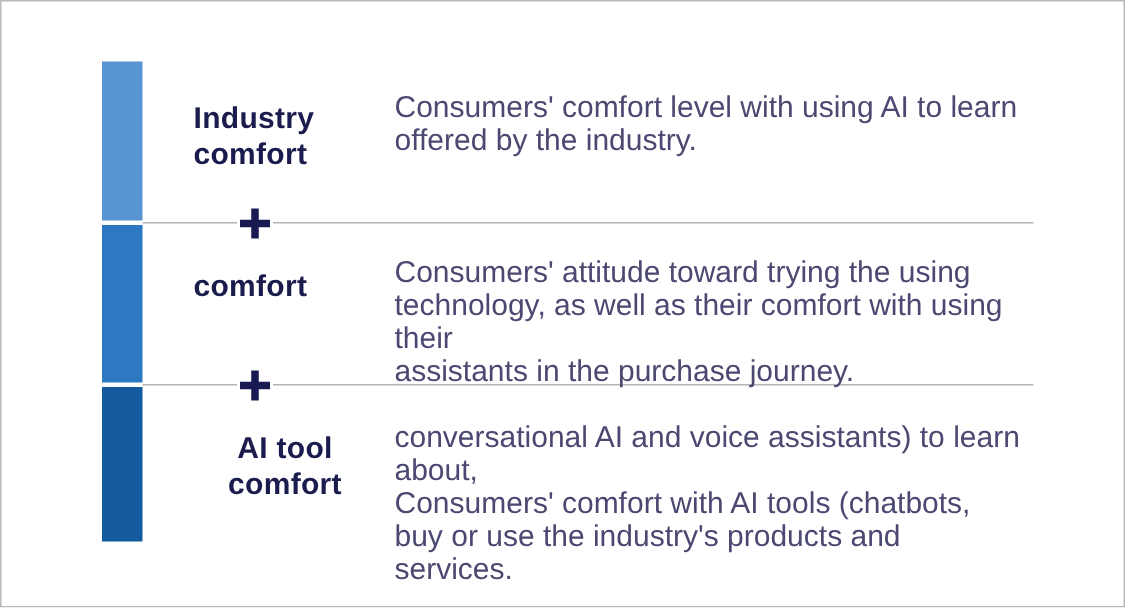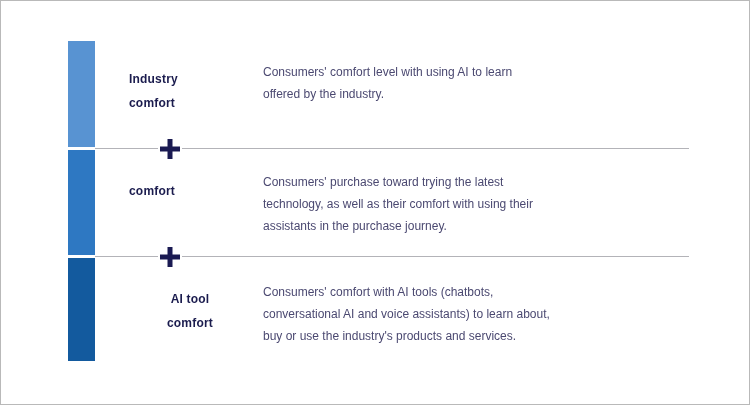--- a/index.html
+++ b/index.html
@@ -40,31 +40,31 @@
     width: 28px;
     height: 28px;
     z-index: 2;
   }
   .plus-1 { top: 134px; }
   .plus-2 { top: 242px; }
   .heading {
     position: absolute;
     left: 128px;
     width: 122px;
-    font-size: 12px;
+    font-size: 20px;
     line-height: 24px;
     font-weight: bold;
     color: var(--heading, #1b1c4e);
     letter-spacing: 0.2px;
   }
   .desc {
     position: absolute;
     left: 262px;
     width: 420px;
-    font-size: 12px;
+    font-size: 20px;
     line-height: 22px;
     color: var(--body, #4b4971);
   }
   .h-1 { top: 66px; }
   .h-2 { top: 178px; }
   .h-3 { top: 286px; text-align: center; }
   .d-1 { top: 60px; }
   .d-2 { top: 170px; }
   .d-3 { top: 280px; }
 </style>
@@ -93,28 +93,28 @@
   </div>
   <div class="desc d-1">
     <div>Consumers' comfort level with using AI to learn</div>
     <div>offered by the industry.</div>
   </div>
 
   <div class="heading h-2">
     <div>comfort</div>
   </div>
   <div class="desc d-2">
-    <div>Consumers' purchase toward trying the latest</div>
+    <div>Consumers' attitude toward trying the using</div>
     <div>technology, as well as their comfort with using their</div>
     <div>assistants in the purchase journey.</div>
   </div>
 
   <div class="heading h-3">
     <div>AI tool</div>
     <div>comfort</div>
   </div>
   <div class="desc d-3">
+    <div>conversational AI and voice assistants) to learn about,</div>
     <div>Consumers' comfort with AI tools (chatbots,</div>
-    <div>conversational AI and voice assistants) to learn about,</div>
     <div>buy or use the industry's products and services.</div>
   </div>
 
 </div>
 
 </body></html>

